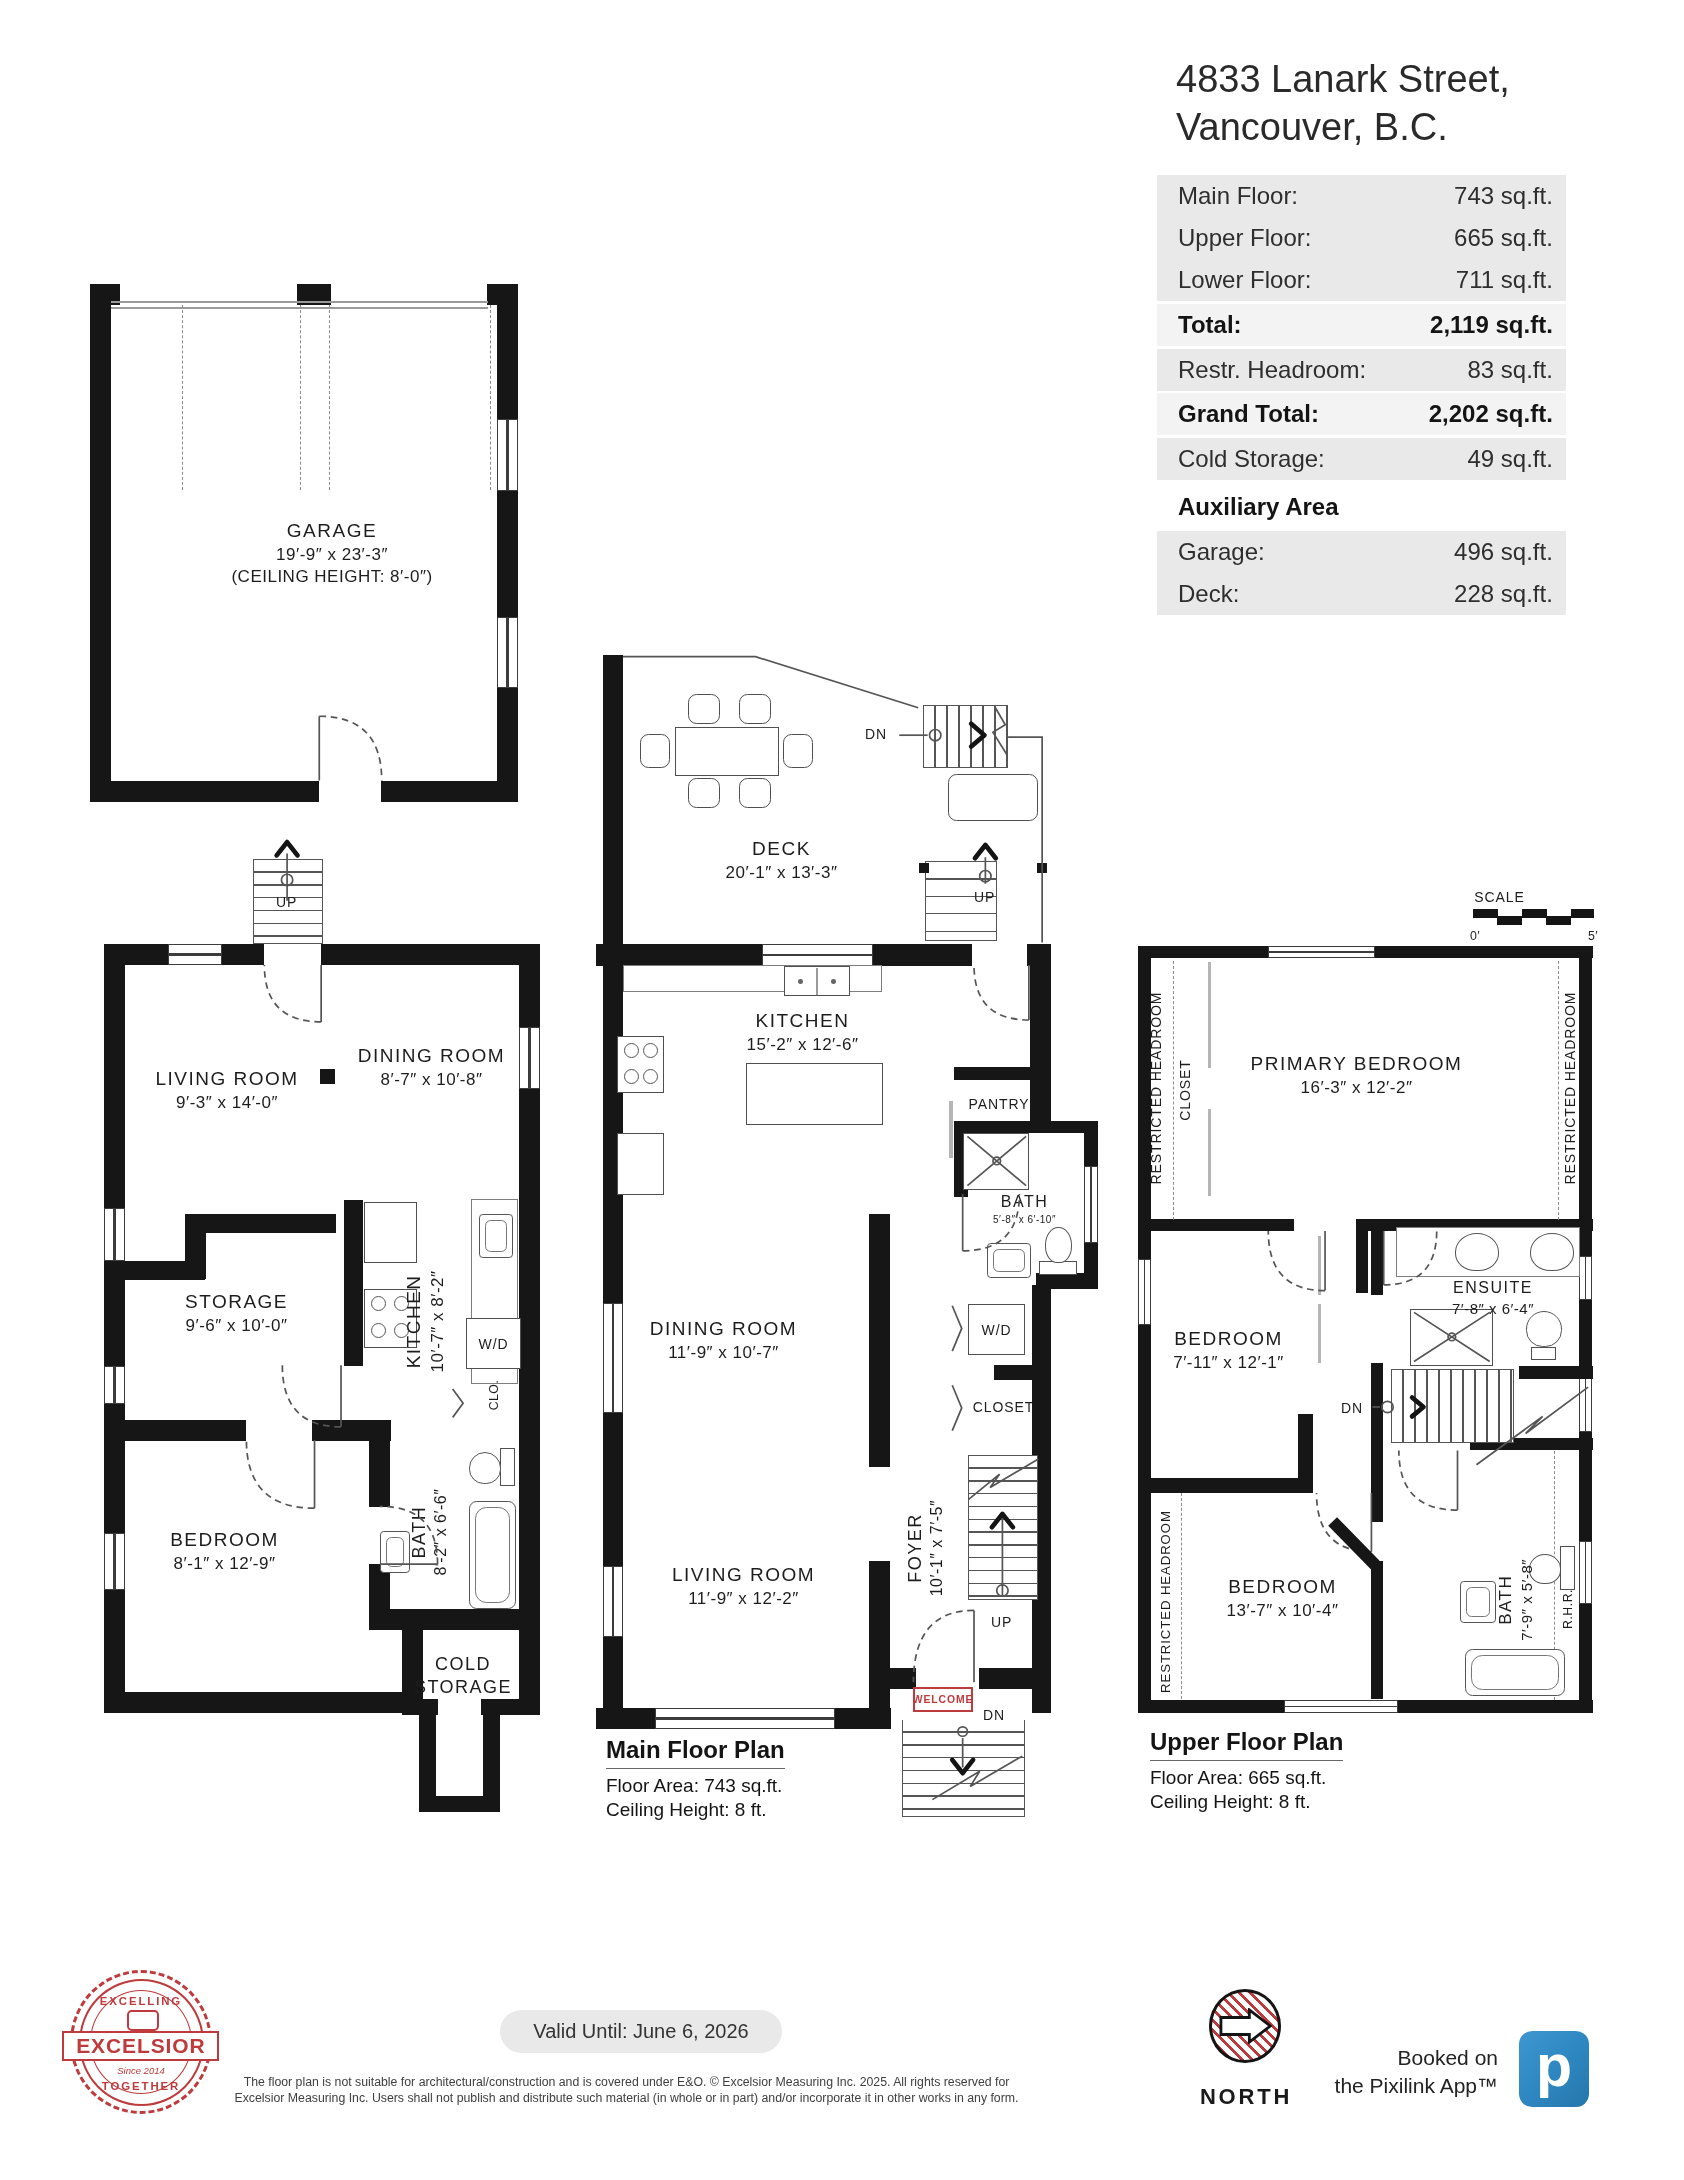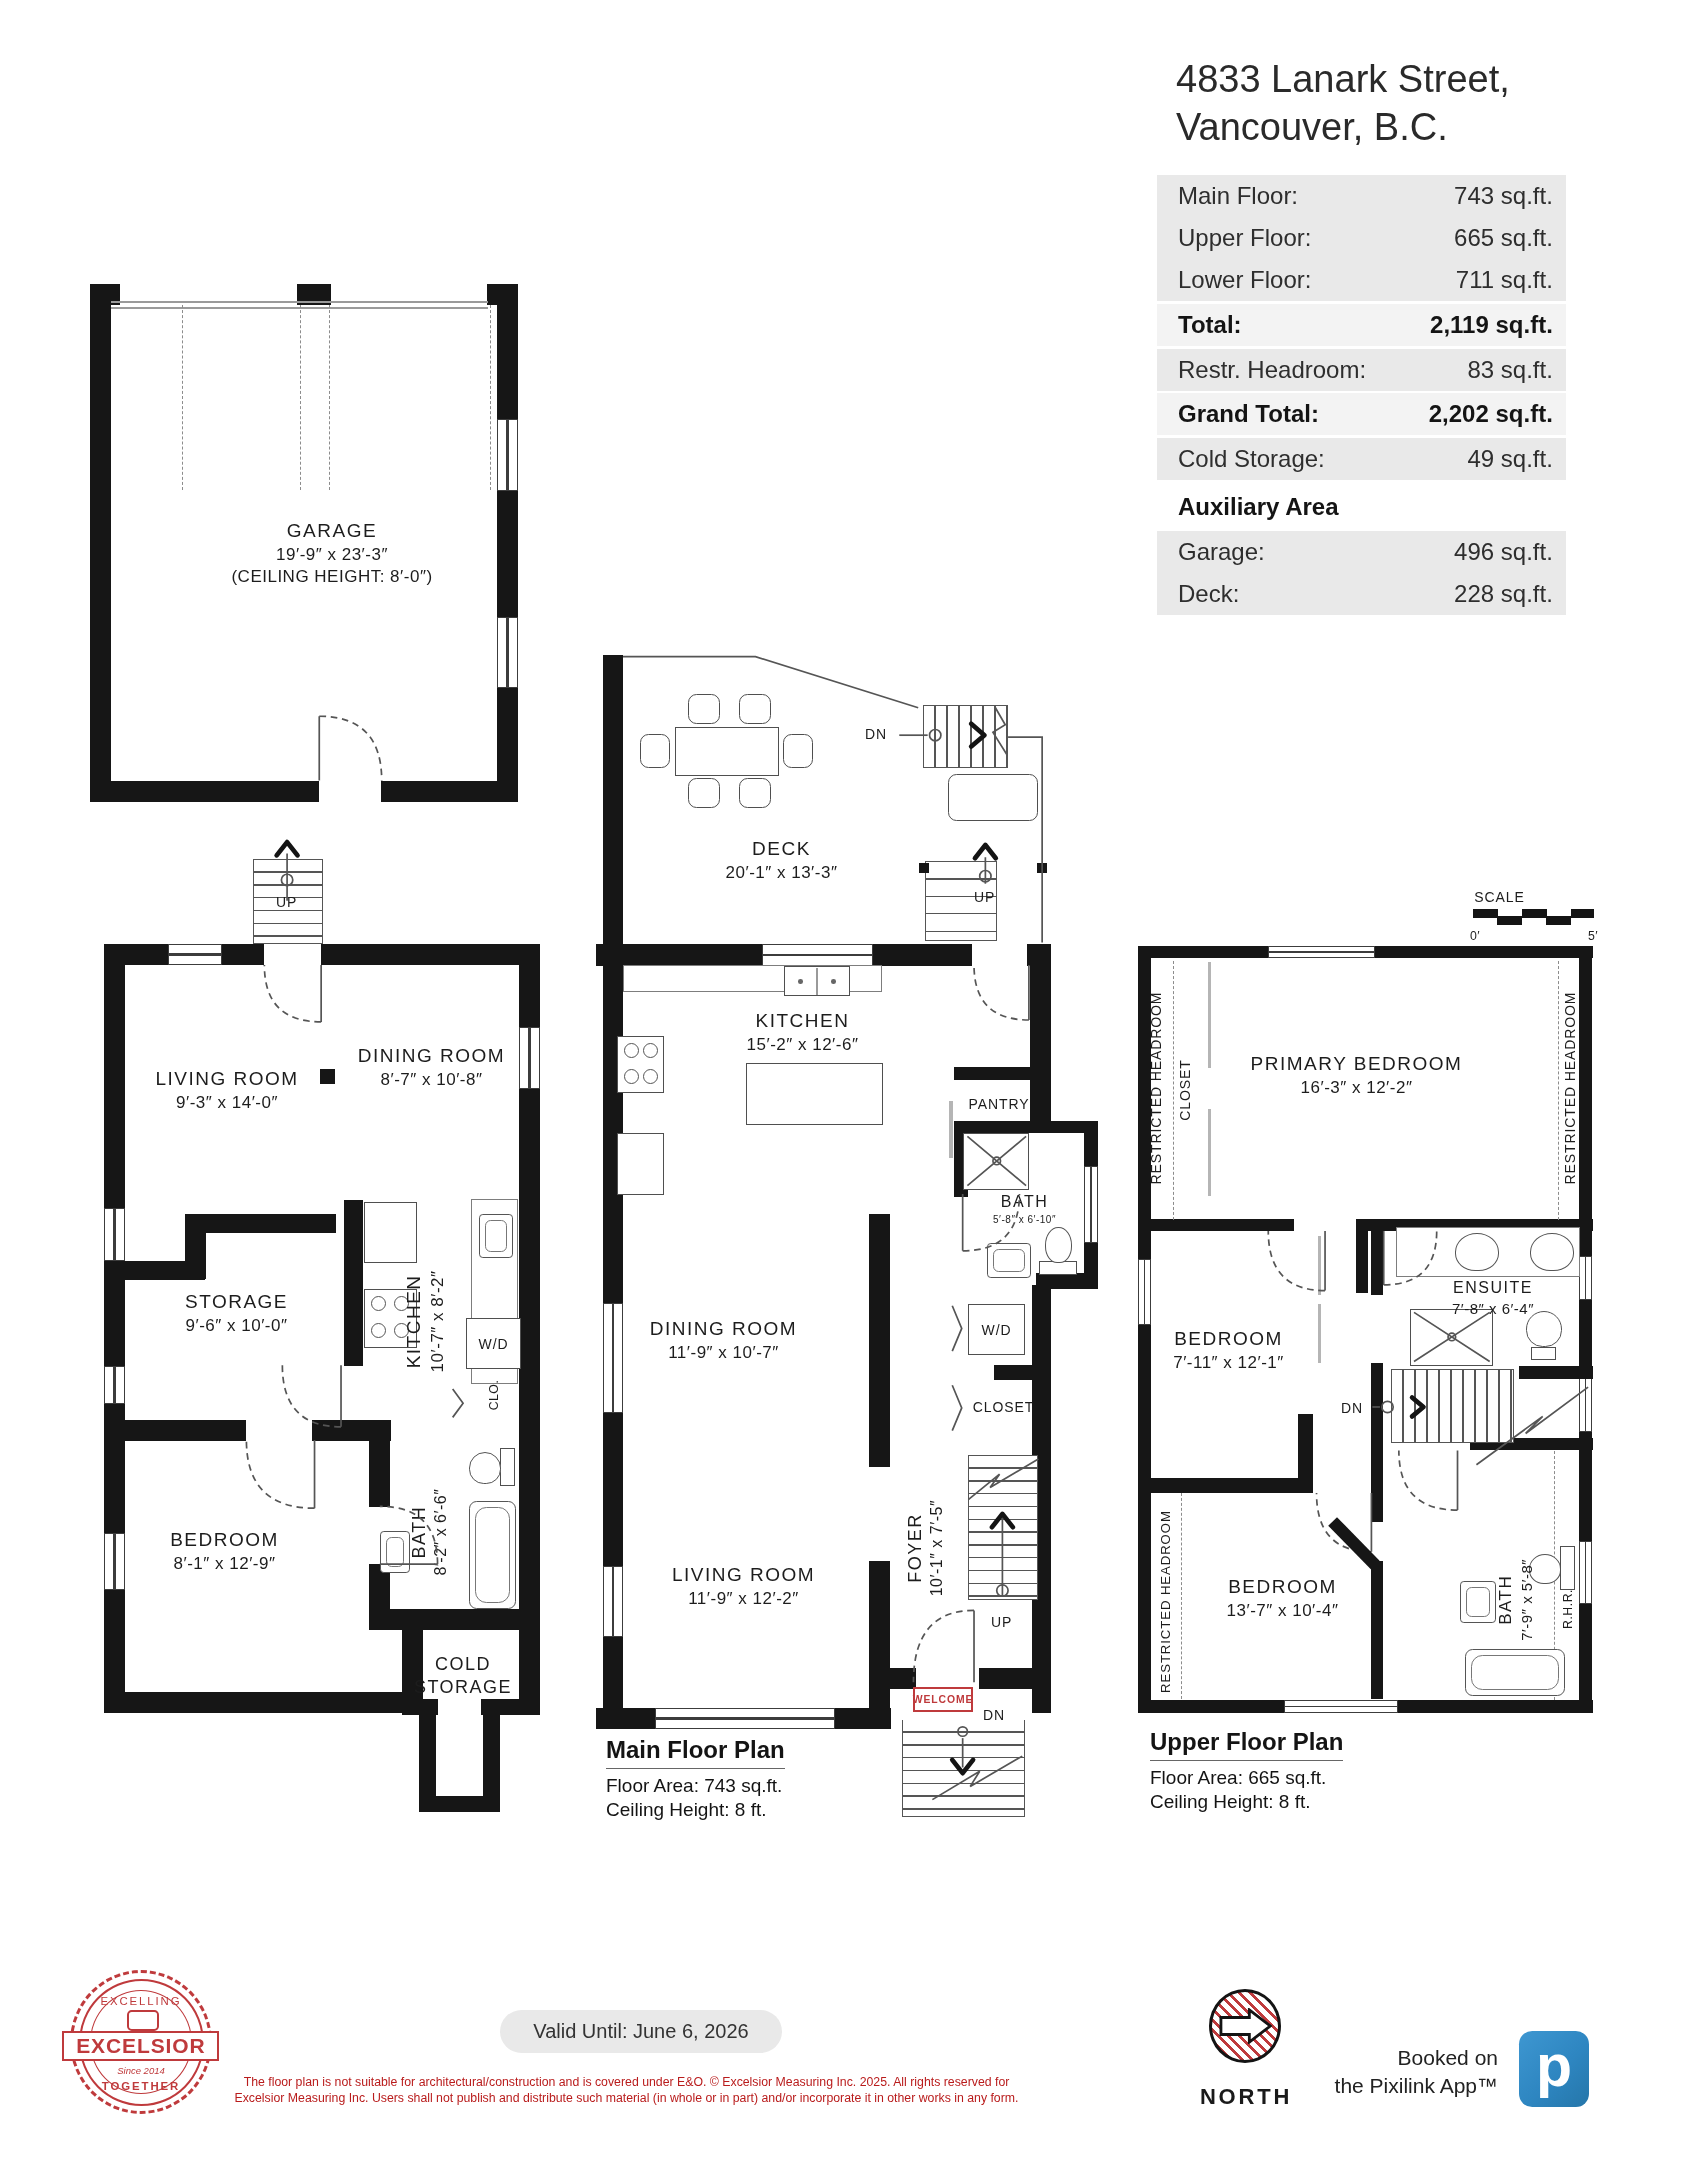--- a/index.html
+++ b/index.html
@@ -41,33 +41,33 @@
   .addr{position:absolute;left:1176px;top:55px;font-size:38px;line-height:1.27;color:#2a2a2a}
   .tbl{position:absolute;left:1157px;top:175px;width:409px}
   .trow{display:flex;justify-content:space-between;align-items:center;height:42px;
         font-size:24px;color:#2e2e2e;padding:0 13.2px 0 21px;box-sizing:border-box;background:#e9e9e9}
   .trow.b{font-weight:bold;background:#f3f3f3;color:#141414}
   .gap{height:2.8px;background:#fff}
   .auxh{font-size:24px;font-weight:bold;color:#141414;padding:13.2px 0 9.5px 21px;background:#fff}
   
   .pill{position:absolute;left:500px;top:2010px;width:282px;height:43px;background:#e9e9e9;border-radius:23px;
         display:flex;align-items:center;justify-content:center;font-size:20px;color:#333}
-  .disc{position:absolute;left:229px;top:2074px;width:795px;text-align:center;font-size:12.3px;line-height:1.32;color:#b91c1c}
+  .disc{position:absolute;left:229px;top:2074px;width:795px;text-align:center;font-size:12.3px;line-height:1.32;color:#404040}
   .ncirc{position:absolute;left:1209px;top:1989px;width:72px;height:74px;border:3.8px solid #141414;border-radius:50%;
          box-sizing:border-box;background:repeating-linear-gradient(45deg,#fff 0 4.7px,var(--accent-red) 4.7px 7.6px);overflow:hidden}
   .ntext{position:absolute;left:1187px;top:2084px;width:118px;text-align:center;font-size:22px;font-weight:bold;letter-spacing:2.8px;color:#1a1a1a}
   .booked{position:absolute;left:1249px;top:2044px;width:249px;text-align:right;font-size:21px;line-height:1.32;color:#222}
   .picon{position:absolute;left:1519px;top:2031px;width:70px;height:76px;border-radius:13.2px;
          background:linear-gradient(135deg,#3e97d1,var(--pixilink-blue) 55%,#2576a9);color:#fff;
          display:flex;align-items:center;justify-content:center;font-size:59px;font-weight:bold;padding-bottom:5.7px;box-sizing:border-box}
   .exlogo{position:absolute;left:70px;top:1970px;width:142px;height:144px;color:var(--accent-red)}
   .exr1{position:absolute;inset:0;border:3.8px dashed var(--accent-red);border-radius:50%}
   .exr2{position:absolute;inset:8.5px;border:2.8px solid var(--accent-red);border-radius:50%}
   .exr3{position:absolute;inset:20px;border:1.4px solid var(--accent-red);border-radius:50%}
-  .extop{position:absolute;left:0;top:24.6px;width:100%;text-align:center;font-size:11.4px;font-weight:normal;letter-spacing:1.9px}
+  .extop{position:absolute;left:0;top:24.6px;width:100%;text-align:center;font-size:11.4px;font-weight:bold;letter-spacing:1.9px}
   .extape{position:absolute;left:57px;top:40px;width:28px;height:17px;border:2.4px solid var(--accent-red);border-radius:4.7px}
   .exban{position:absolute;left:-7.6px;top:61px;width:157px;height:30px;background:#fff;border:2.8px solid var(--accent-red);
          box-sizing:border-box;display:flex;align-items:center;justify-content:center;font-size:21px;font-weight:bold;letter-spacing:0.9px}
   .exsince{position:absolute;left:0;top:95px;width:100%;text-align:center;font-size:9.5px;font-style:italic}
   .exbot{position:absolute;left:0;top:110px;width:100%;text-align:center;font-size:11.4px;font-weight:bold;letter-spacing:1.9px}
   .mat{position:absolute;left:913px;top:1687px;width:60px;height:24.6px;border:2.4px solid var(--accent-red);box-sizing:border-box;
        display:flex;align-items:center;justify-content:center;font-size:10.4px;font-weight:bold;letter-spacing:0.9px;color:var(--accent-red)}
   .scaleseg{position:absolute;background:#141414}
 </style>
 </head>

